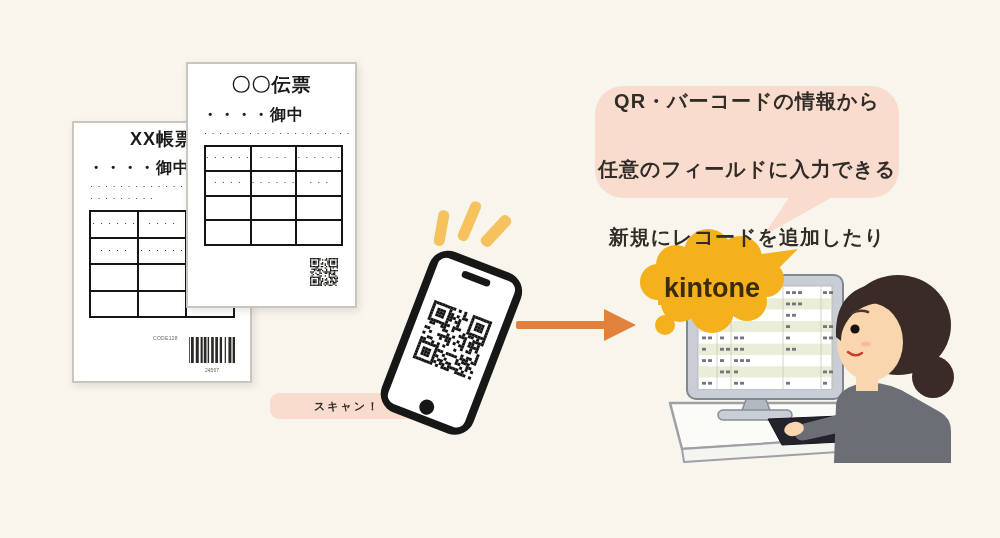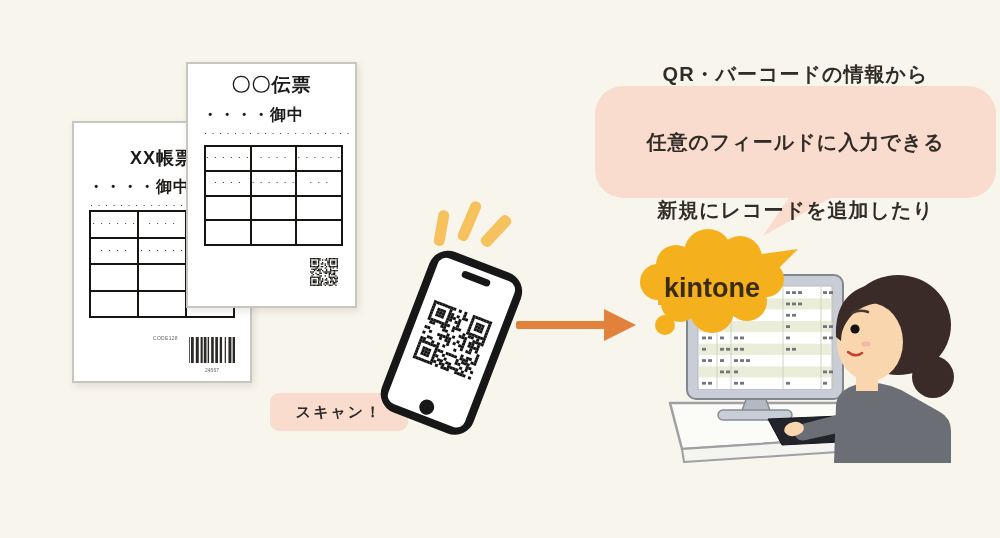--- a/index.html
+++ b/index.html
@@ -17,59 +17,59 @@
     border:2px solid #C9C6BF;
     box-shadow:2px 3px 7px rgba(90,80,60,.14);
     box-sizing:border-box;
   }
   .doc-back{left:72px;top:121px;width:180px;height:262px;z-index:1;}
   .doc-front{left:186px;top:62px;width:171px;height:246px;z-index:2;}
   .doc-title{
     text-align:center;font-weight:700;color:#1C1A18;letter-spacing:1px;
   }
   .doc-front .doc-title{margin-top:8px;font-size:19px;}
-  .doc-back  .doc-title{margin-top:23px;font-size:18px;}
+  .doc-back  .doc-title{margin-top:4px;font-size:18px;}
   .doc-addr{font-size:16px;font-weight:700;color:#1C1A18;margin:7px 0 0 14px;letter-spacing:1px;}
   .doc-filler{font-size:7px;color:#1C1A18;margin:4px 0 0 14px;letter-spacing:.5px;line-height:8px;white-space:nowrap;overflow:hidden;}
   .doc-table{
     position:absolute;display:grid;grid-template-columns:repeat(3,1fr);grid-template-rows:repeat(4,1fr);
     background:#171512;gap:2px;padding:2px;box-sizing:border-box;
   }
   .doc-front .doc-table{left:16px;top:81px;width:139px;height:101px;}
   .doc-back  .doc-table{left:15px;top:87px;width:146px;height:108px;}
   .doc-table .cell{
     background:#FFFFFF;display:flex;align-items:center;justify-content:center;
     font-size:7px;letter-spacing:1px;color:#171512;overflow:hidden;
   }
   .qr-on-doc{position:absolute;right:17px;top:194px;}
   .barcode-block{position:absolute;left:115px;top:214px;width:46px;}
   .barcode-type{position:absolute;left:-36px;top:-2px;font-size:5px;color:#6B6862;letter-spacing:.3px;}
   .barcode-number{text-align:center;font-size:5px;color:#6B6862;margin-top:0;}
 
   
   .scan-badge{
-    left:270px;top:393px;width:138px;height:38px;border-radius:9px;
+    left:270px;top:393px;width:138px;height:26px;border-radius:9px;
     background:var(--bubble-pink,#F9DCCE);
     display:flex;align-items:center;justify-content:center;
-    font-size:15px;font-weight:700;color:#2E2A26;letter-spacing:2px;z-index:3;
+    font-size:11px;font-weight:700;color:#2E2A26;letter-spacing:2px;z-index:3;padding-left:8px;
   }
 
   
   .arrow-shaft{left:516px;top:321px;width:92px;height:8px;background:var(--arrow,#E2813C);border-radius:2px;z-index:3;}
   .arrow-head{
     left:604px;top:309px;width:0;height:0;z-index:3;
     border-top:16px solid transparent;border-bottom:16px solid transparent;
     border-left:32px solid var(--arrow,#E2813C);
   }
 
   
   .speech-bubble{
-    left:595px;top:86px;width:401px;height:112px;border-radius:28px;
+    left:595px;top:86px;width:304px;height:112px;border-radius:28px;
     background:var(--bubble-pink,#F9DCCE);z-index:4;
-    display:flex;flex-direction:column;align-items:center;justify-content:center;gap:37px;
+    display:flex;flex-direction:column;align-items:center;justify-content:space-between;gap:37px;
   }
   .speech-line{font-size:20px;font-weight:700;color:#312C27;line-height:31px;letter-spacing:1px;white-space:nowrap;}
   .speech-tail{
     left:763px;top:190px;width:82px;height:46px;z-index:3;
     background:var(--bubble-pink,#F9DCCE);
     clip-path:polygon(38% 0,100% 0,0 100%);
   }
   svg text{font-family:"Liberation Sans","DejaVu Sans",sans-serif;}
 </style>
 </head>

